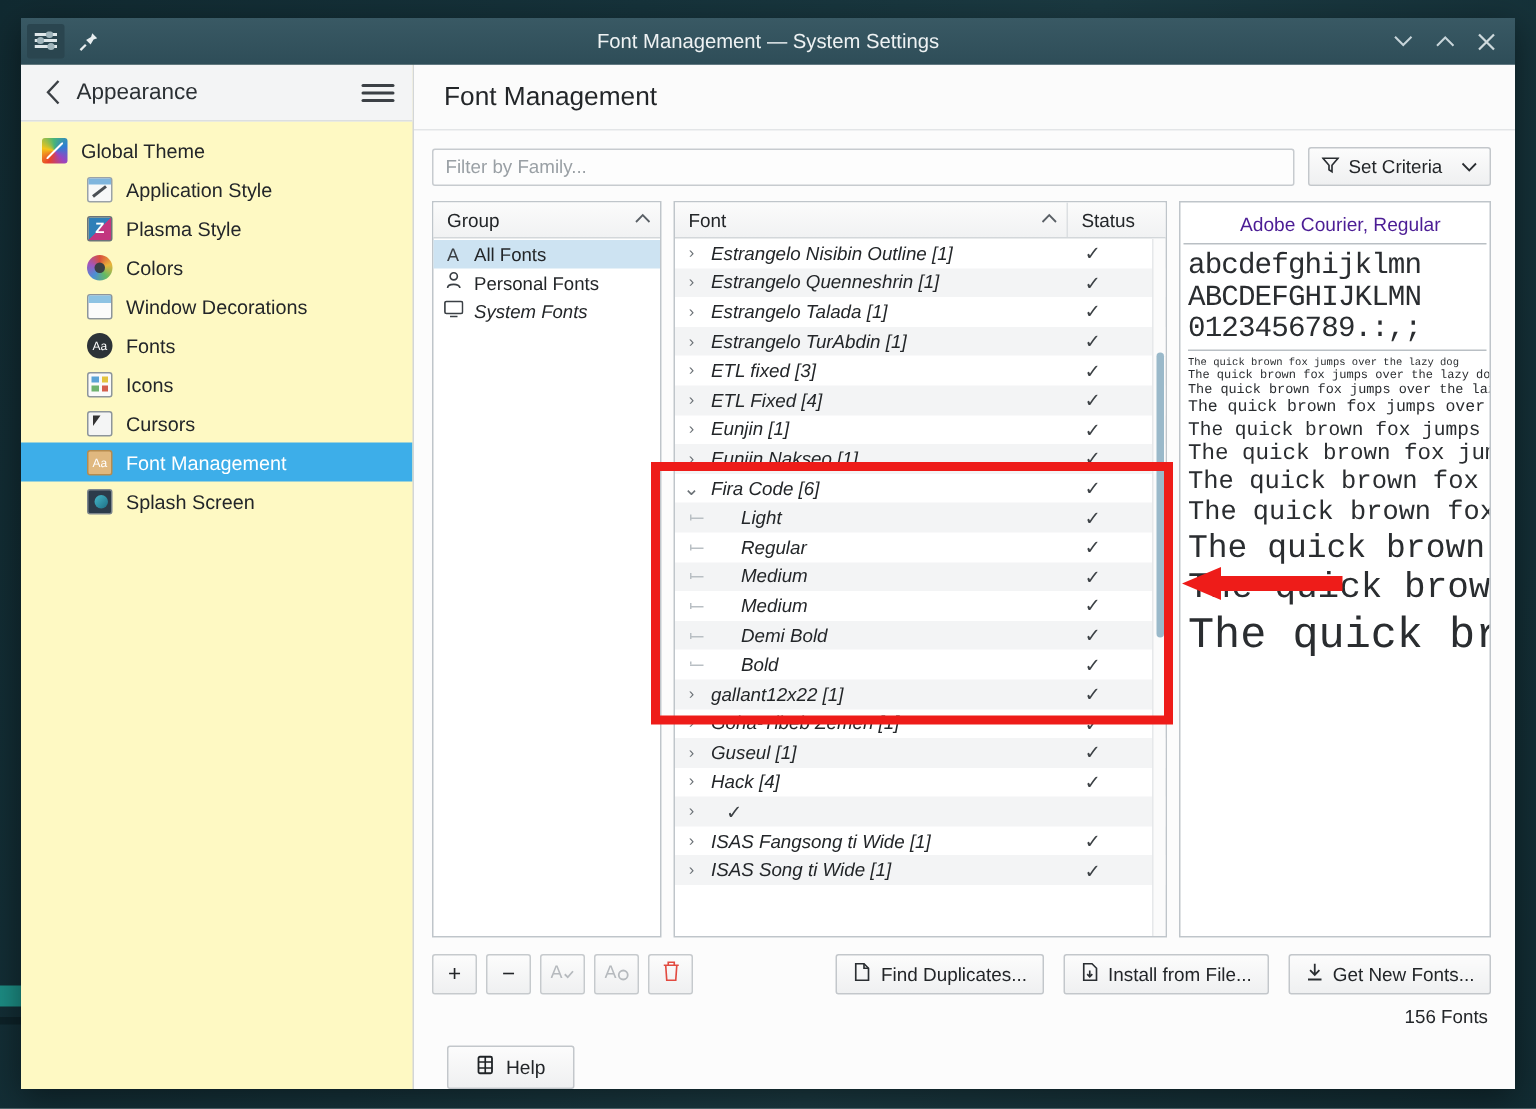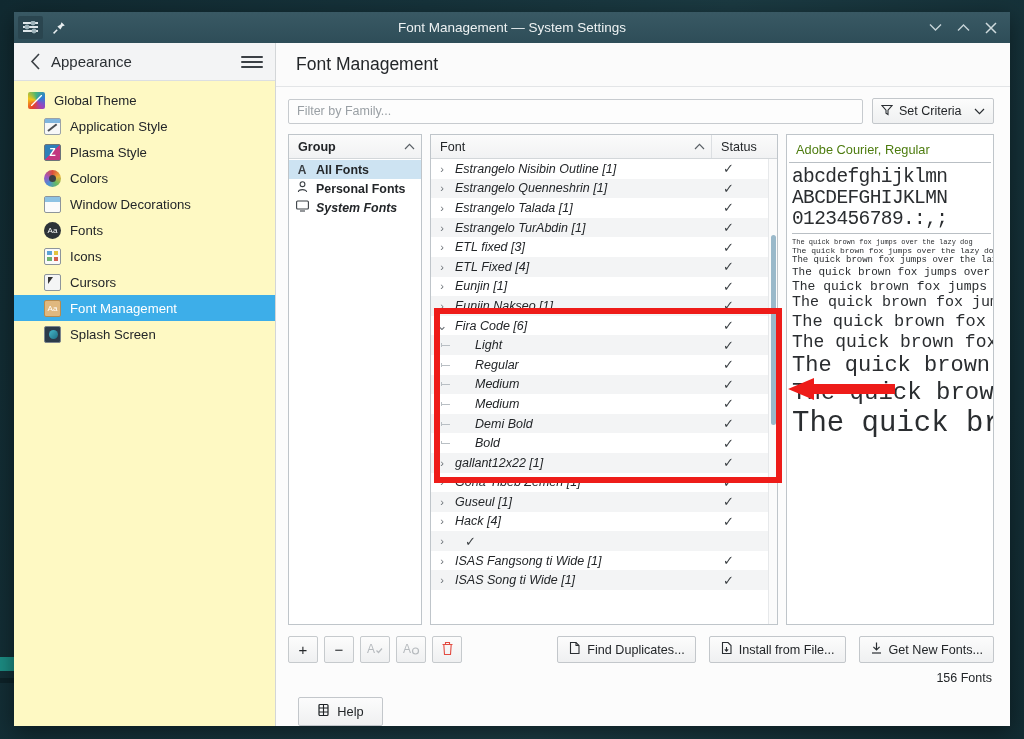--- a/index.html
+++ b/index.html
@@ -109,21 +109,21 @@
   .sb-list { padding-top: 6px; overflow: hidden; }
   .sb-item {
     display: flex; align-items: center;
     height: 26px;
     padding-left: 14px;
     font-size: 13.2px;
     color: #232629;
     gap: 9px;
     white-space: nowrap;
   }
-  .sb-item.sub { padding-left: 30px; }
+  .sb-item.sub { padding-left: 44px; }
   .sb-item.selected { background: #3daee9; color: #fff; }
   .sb-ico {
     width: 17px; height: 17px; flex: none;
     border-radius: 2px;
     display: block;
     position: relative;
   }
 
   
   .ico-global   { background: conic-gradient(from 210deg,#e8412a,#f5c518,#49b675,#2d7fd4,#9b44c0,#e8412a); }
@@ -197,21 +197,21 @@
     display: flex; gap: 8px;
     padding: 0 16px 0 12px;
     min-height: 0;
   }
   .pane {
     border: 1px solid #bfc5ca;
     background: #fff;
     display: flex; flex-direction: column;
     min-height: 0;
   }
-  .pane-group { width: 134px; flex: none; font-weight: bold; }
+  .pane-group { width: 153px; flex: none; }
   .pane-font  { flex: 1; min-width: 0; position: relative; }
   .pane-prev  { width: 208px; flex: none; padding: 5px 0 0 0; }
 
   .col-head {
     height: 24px; flex: none;
     display: flex; align-items: center;
     background: linear-gradient(#fbfbfb,#f1f2f3);
     border-bottom: 1px solid #d3d7da;
     font-size: 12.6px; color: #232629;
     padding: 0 6px 0 9px;
@@ -274,25 +274,26 @@
     border-left: 1px solid #e6e8ea;
   }
   .vthumb {
     position: absolute; left: 2px; width: 5px;
     top: 76px; height: 190px;
     background: #9ab9ca; border-radius: 3px;
   }
 
   
   .prev-title {
-    font-size: 12.8px; color: #4d7c0f;
+    font-size: 12.8px; color: #4c1d95;
     padding: 2px 0 5px 7px;
     border-bottom: 1px solid #b9bfc4;
     margin: 0 2px;
     white-space: nowrap;
+    text-align: center;
   }
   .prev-body { padding: 4px 0 0 5px; overflow: hidden; flex:1; }
   .prev-alpha {
     font-family: "Liberation Mono", monospace;
     font-size: 19.5px;
     letter-spacing: -0.6px;
     line-height: 1.07;
     color: #2a2d30;
     white-space: nowrap;
     overflow: hidden;

